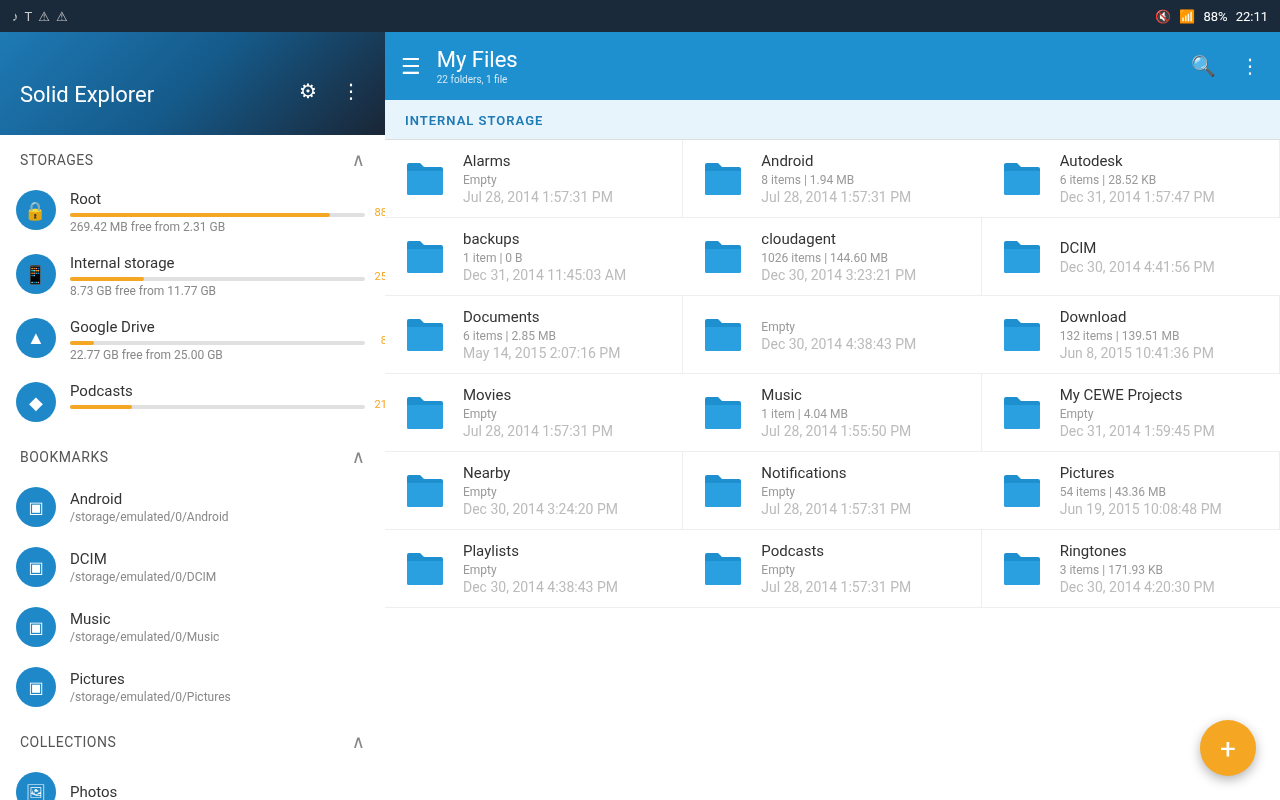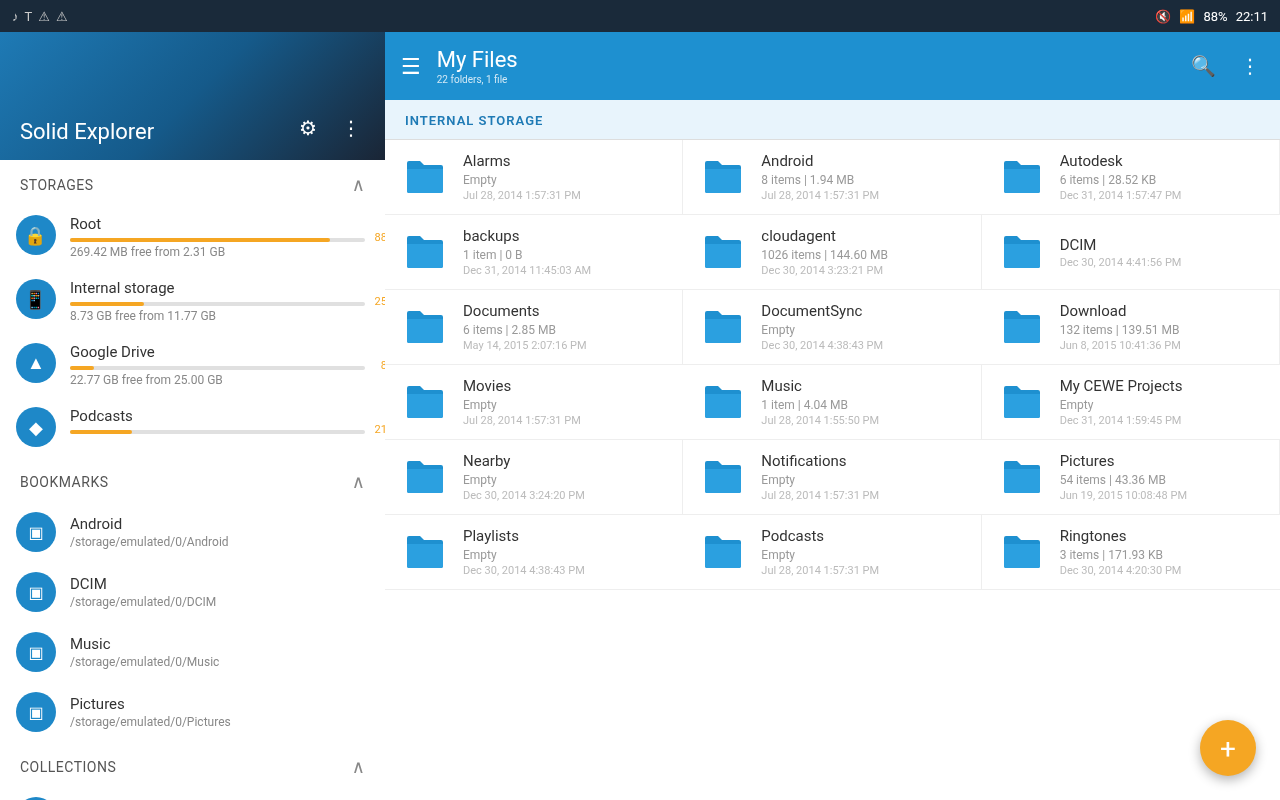--- a/index.html
+++ b/index.html
@@ -42,24 +42,24 @@
     
     .sidebar {
       width: 385px;
       background: #fff;
       flex-shrink: 0;
       overflow-y: auto;
       position: relative;
     }
     .sidebar-header {
       background: linear-gradient(135deg, #1a6b9a 0%, #0d4f7a 40%, #1a2a3a 100%);
-      height: 128px;
+      height: 103px;
       display: flex;
       align-items: flex-end;
-      padding: 16px 20px;
+      padding: 28px 20px;
       position: relative;
     }
     .sidebar-header-bg {
       position: absolute;
       top: 0; left: 0; right: 0; bottom: 0;
       background: linear-gradient(135deg, #1e7ab5 0%, #155a8a 50%, #1a2535 100%);
     }
     .sidebar-title {
       font-size: 22px;
       color: #fff;
@@ -250,21 +250,21 @@
       width: 48px;
       height: 48px;
       flex-shrink: 0;
       margin-right: 14px;
       position: relative;
     }
     .folder-icon svg { width: 100%; height: 100%; }
     .file-info { flex: 1; min-width: 0; }
     .file-name { font-size: 15px; color: #333; font-weight: 400; }
     .file-meta { font-size: 12px; color: #999; margin-top: 3px; }
-    .file-date { font-size: 11px; color: #bbb; margin-top: 2px; }
+    .file-date { font-size: 14px; color: #bbb; margin-top: 2px; }
 
     
     .fab {
       position: absolute;
       bottom: 24px;
       right: 24px;
       width: 56px;
       height: 56px;
       border-radius: 50%;
       background: #f5a623;
@@ -503,21 +503,20 @@
       <div class="file-meta">6 items  |  2.85 MB</div>
       <div class="file-date">May 14, 2015 2:07:16 PM</div>
     </div>
   </div>
         <div class="file-item">
     <div class="folder-icon"><svg viewBox="0 0 48 48" xmlns="http://www.w3.org/2000/svg">
   <path d="M6 10 Q6 8 8 8 H19 L23 12 H40 Q42 12 42 14 V38 Q42 40 40 40 H8 Q6 40 6 38 Z" fill="#1e90d0"></path>
   <path d="M6 16 H42 V38 Q42 40 40 40 H8 Q6 40 6 38 Z" fill="#2ba0e0"></path>
 </svg></div>
     <div class="file-info">
-      <div class="file-name">DocumentSync</div>
       <div class="file-meta">Empty</div>
       <div class="file-date">Dec 30, 2014 4:38:43 PM</div>
     </div>
   </div>
         <div class="file-item">
     <div class="folder-icon"><svg viewBox="0 0 48 48" xmlns="http://www.w3.org/2000/svg">
   <path d="M6 10 Q6 8 8 8 H19 L23 12 H40 Q42 12 42 14 V38 Q42 40 40 40 H8 Q6 40 6 38 Z" fill="#1e90d0"></path>
   <path d="M6 16 H42 V38 Q42 40 40 40 H8 Q6 40 6 38 Z" fill="#2ba0e0"></path>
 </svg></div>
     <div class="file-info">

